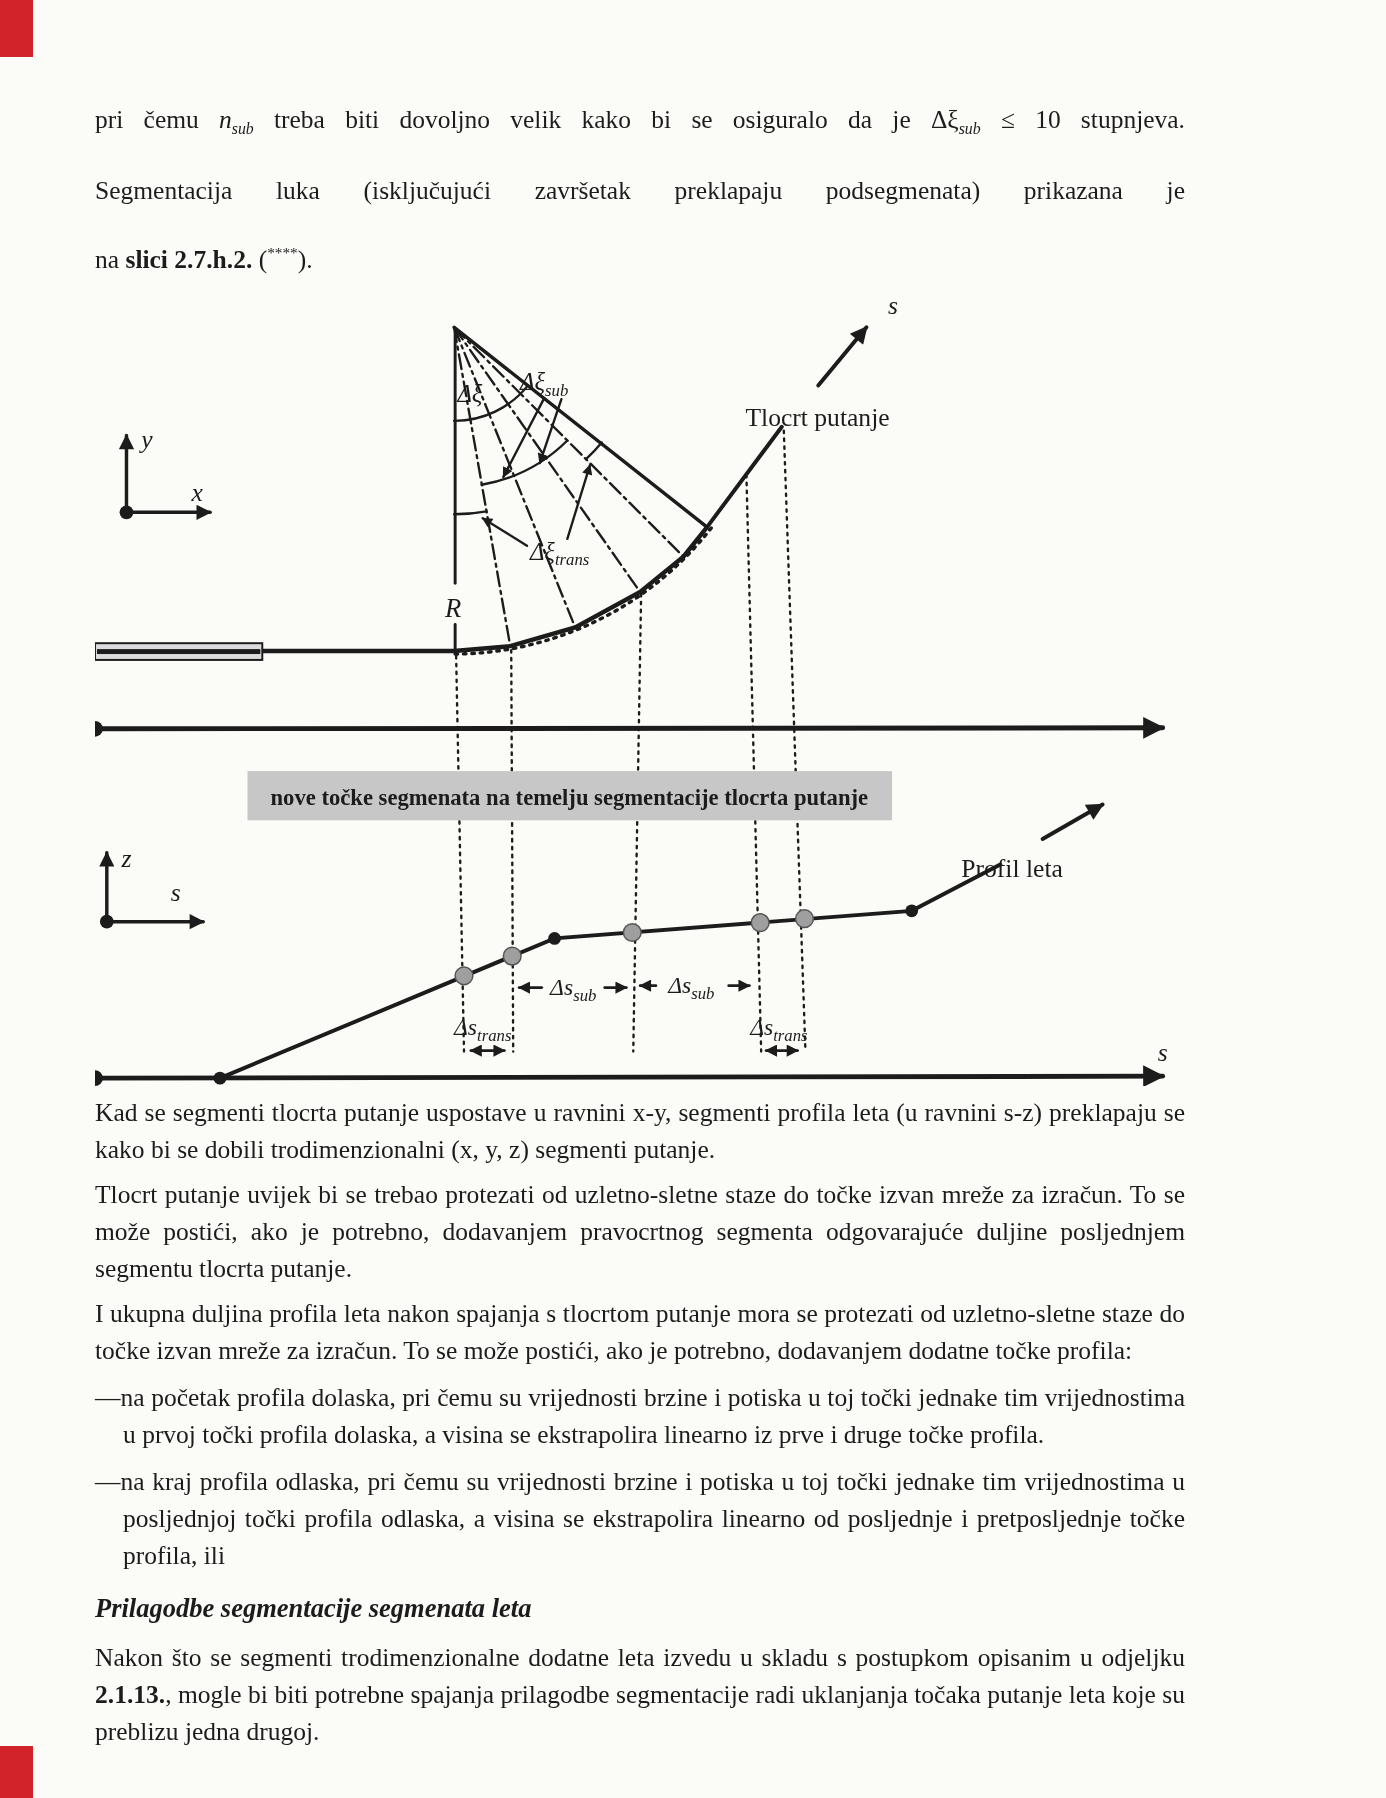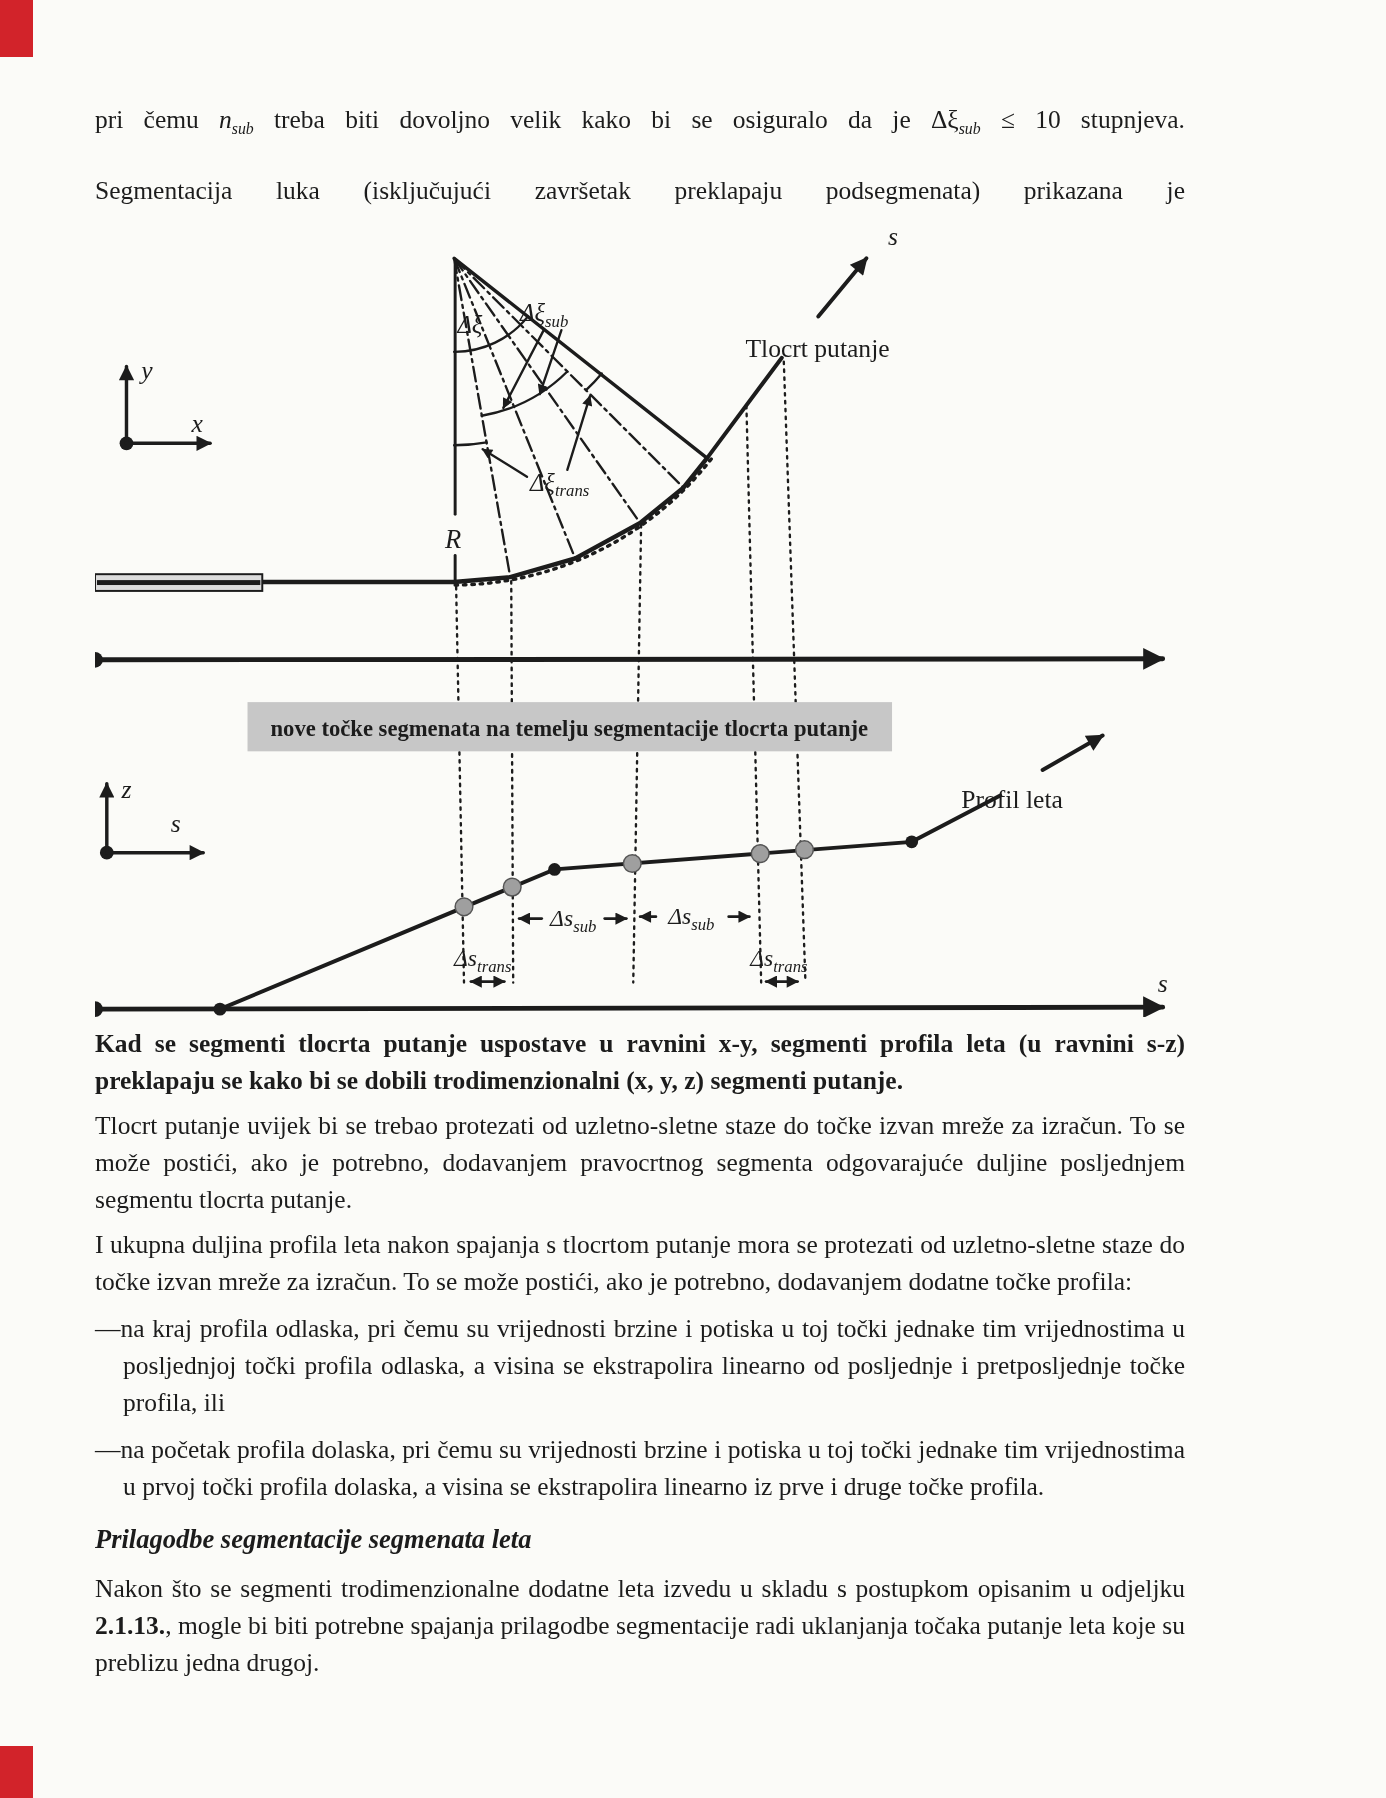--- a/index.html
+++ b/index.html
@@ -8,21 +8,21 @@
     background:#fbfbf8;color:#1c1c1c;
     font-family:"Liberation Serif", serif;
   }
   .red-mark{position:absolute;left:0;width:33px;background:#d2232a;}
   .red-mark.top{top:0;height:57px;}
   .red-mark.bottom{top:1746px;height:52px;}
   .content{position:absolute;left:95px;top:76px;width:1090px;}
   .iline{font-size:25.5px;line-height:37px;margin-top:25px;}
   .just{text-align:justify;text-align-last:justify;}
   p{font-size:25.5px;line-height:37px;text-align:justify;margin:8px 0 0 0;}
-  p.first{font-weight:bold;}
+  p.first{}
   p.bullet{padding-left:28px;text-indent:-28px;margin-top:10px;}
   h3{font-size:26.5px;font-style:italic;font-weight:bold;margin:16px 0 12px 0;line-height:37px;}
   sub{font-size:0.62em;font-style:italic;}
   sup{font-size:0.6em;}
   b{font-weight:bold;}
   i{font-style:italic;}
   svg.fig{display:block;margin:8px 0 0 0;}
   svg text{font-family:"Liberation Serif", serif;fill:#1c1c1c;}
   .lbl{font-size:26px;font-style:italic;}
   .lblu{font-size:26px;}
@@ -36,20 +36,21 @@
 <div class="page">
 
   <div class="red-mark top" style="background-color: rgb(210, 35, 42);"></div>
   <div class="red-mark bottom" style="background-color: rgb(210, 35, 42);"></div>
 
   <div class="content">
 
     <div class="intro">
       <div class="iline just"><span>pri čemu </span><i>n</i><sub>sub</sub><span> treba biti dovoljno velik kako bi se osiguralo da je </span><span>Δξ</span><sub>sub</sub><span> ≤ 10 stupnjeva.</span></div>
       <div class="iline just">Segmentacija luka (isključujući završetak preklapaju podsegmenata) prikazana je</div>
+      <div class="iline"><span>na </span><b>slici 2.7.h.2.</b><span> (</span><sup>****</sup><span>).</span></div>
     </div>
 
     <svg class="fig" viewBox="95 180 1115 813" width="1115" height="800" preserveAspectRatio="xMinYMin meet">
       <defs>
         <marker id="ah" viewBox="0 0 10 10" refX="9" refY="5" markerWidth="5" markerHeight="4.4" orient="auto-start-reverse">
           <path d="M0,0 L10,5 L0,10 z" fill="#1c1c1c"></path>
         </marker>
       </defs>
 
       <g stroke="#1c1c1c" fill="none" stroke-linecap="round">
@@ -147,19 +148,19 @@
       <text class="lbl" x="1180" y="968" text-anchor="middle">s</text>
       <text class="mlbl" x="581" y="901" text-anchor="middle" style="font-size:24px"><tspan>Δs</tspan><tspan class="sm" dy="6">sub</tspan></text>
       <text class="mlbl" x="701" y="899" text-anchor="middle" style="font-size:24px"><tspan>Δs</tspan><tspan class="sm" dy="6">sub</tspan></text>
       <text class="mlbl" x="489" y="941" text-anchor="middle" style="font-size:24px"><tspan>Δs</tspan><tspan class="sm" dy="6">trans</tspan></text>
       <text class="mlbl" x="790" y="941" text-anchor="middle" style="font-size:24px"><tspan>Δs</tspan><tspan class="sm" dy="6">trans</tspan></text>
     </svg>
 
     <p class="first">Kad se segmenti tlocrta putanje uspostave u ravnini x-y, segmenti profila leta (u ravnini s-z) preklapaju se kako bi se dobili trodimenzionalni (x, y, z) segmenti putanje.</p>
     <p>Tlocrt putanje uvijek bi se trebao protezati od uzletno-sletne staze do točke izvan mreže za izračun. To se može postići, ako je potrebno, dodavanjem pravocrtnog segmenta odgovarajuće duljine posljednjem segmentu tlocrta putanje.</p>
     <p>I ukupna duljina profila leta nakon spajanja s tlocrtom putanje mora se protezati od uzletno-sletne staze do točke izvan mreže za izračun. To se može postići, ako je potrebno, dodavanjem dodatne točke profila:</p>
+    <p class="bullet">—na početak profila dolaska, pri čemu su vrijednosti brzine i potiska u toj točki jednake tim vrijednostima u prvoj točki profila dolaska, a visina se ekstrapolira linearno iz prve i druge točke profila.</p>
     <p class="bullet">—na kraj profila odlaska, pri čemu su vrijednosti brzine i potiska u toj točki jednake tim vrijednostima u posljednjoj točki profila odlaska, a visina se ekstrapolira linearno od posljednje i pretposljednje točke profila, ili</p>
-    <p class="bullet">—na početak profila dolaska, pri čemu su vrijednosti brzine i potiska u toj točki jednake tim vrijednostima u prvoj točki profila dolaska, a visina se ekstrapolira linearno iz prve i druge točke profila.</p>
     <h3>Prilagodbe segmentacije segmenata leta</h3>
     <p><span>Nakon što se segmenti trodimenzionalne dodatne leta izvedu u skladu s postupkom opisanim u odjeljku </span><b>2.1.13.</b><span>, mogle bi biti potrebne spajanja prilagodbe segmentacije radi uklanjanja točaka putanje leta koje su preblizu jedna drugoj.</span></p>
 
   </div>
 </div>
 
 </body></html>

